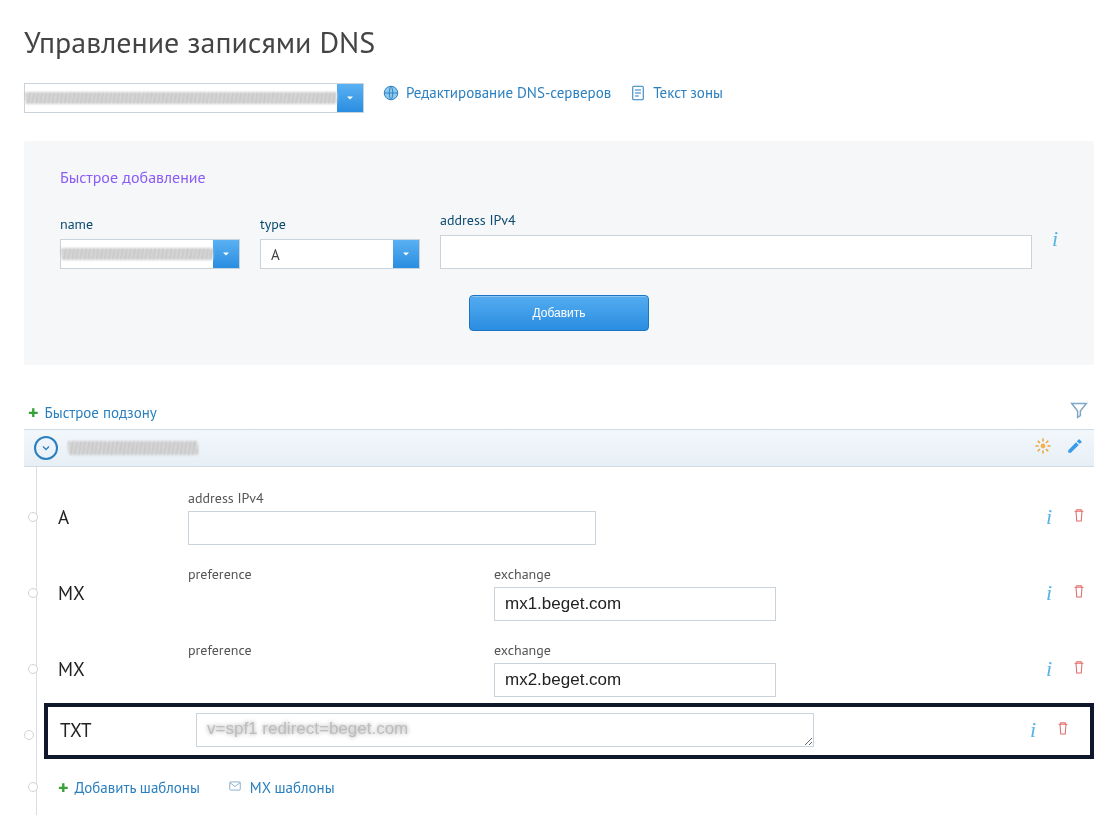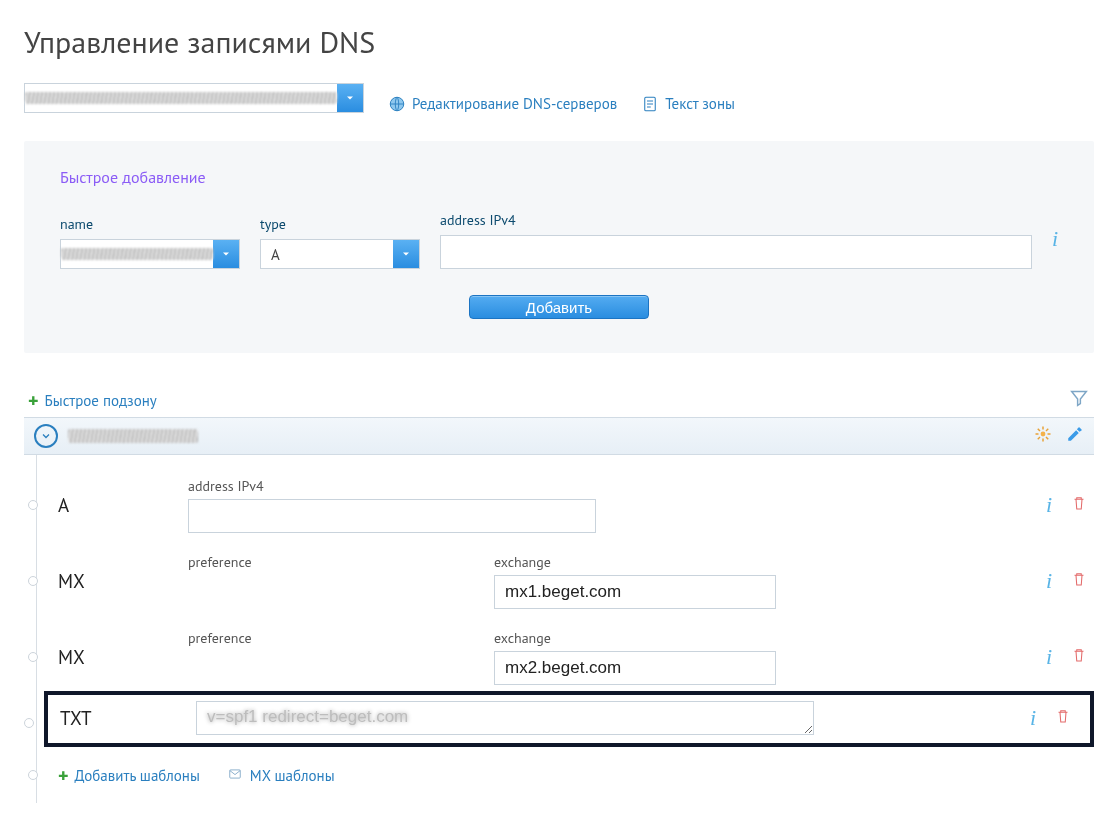--- a/index.html
+++ b/index.html
@@ -11,21 +11,21 @@
     background: #fff;
     padding: 22px 24px;
     width: 1118px;
   }
   h1.page-title {
     font-size: 30px;
     font-weight: 400;
     color: #444;
     margin: 0 0 22px 0;
   }
-  .topbar { display: flex; align-items: flex-end; gap: 24px; margin-bottom: 28px; }
+  .topbar { display: flex; align-items: flex-start; gap: 18px; margin-bottom: 28px; }
   .select {
     display: flex; align-items: center;
     height: 30px;
     border: 1px solid #c9d3dc;
     background: #fff;
     position: relative;
   }
   .select .value { flex: 1; padding: 0 10px; color: #444; }
   .select .caret-btn {
     width: 26px; height: 100%;
@@ -52,24 +52,24 @@
     border-radius: 2px;
   }
   .panel-title { font-size: 16px; font-weight: 400; color: #8b5cf6; margin: 0 0 24px; }
   .fieldrow { display: flex; gap: 20px; align-items: flex-end; }
   .field label { display:block; font-size: 14px; color: #0c4a6e; margin-bottom: 6px; }
   input.textfield {
     height: 34px; border:1px solid #c9d3dc; background:#fff;
     padding: 0 10px; font-size: 16px; color:#333; width: 100%;
   }
   .btn-primary {
-    display:inline-block; height: 24px; min-width: 180px;
+    display:inline-block; height: 36px; min-width: 180px;
     background: linear-gradient(#54acf1,#2a8de0);
     color: #fff; border: 1px solid #1c74c3; border-radius: 4px;
-    font-size: 15px; font-weight: 400;
+    font-size: 12px; font-weight: 400;
     box-shadow: inset 0 1px 0 rgba(255,255,255,.3);
     cursor: pointer;
     text-align: center;
   }
   .add-wrap { text-align:center; margin-top: 26px; }
 
   .subzone-bar { display:flex; justify-content:space-between; align-items:center; margin: 34px 0 4px; padding: 0 4px; }
   .plus-icon { color:#3aa13a; font-size:20px; font-weight:bold; line-height:1; }
   .funnel-icon svg { width:22px; height:22px; stroke:#7ea6c6; fill:none; stroke-width:1.6; }
 

